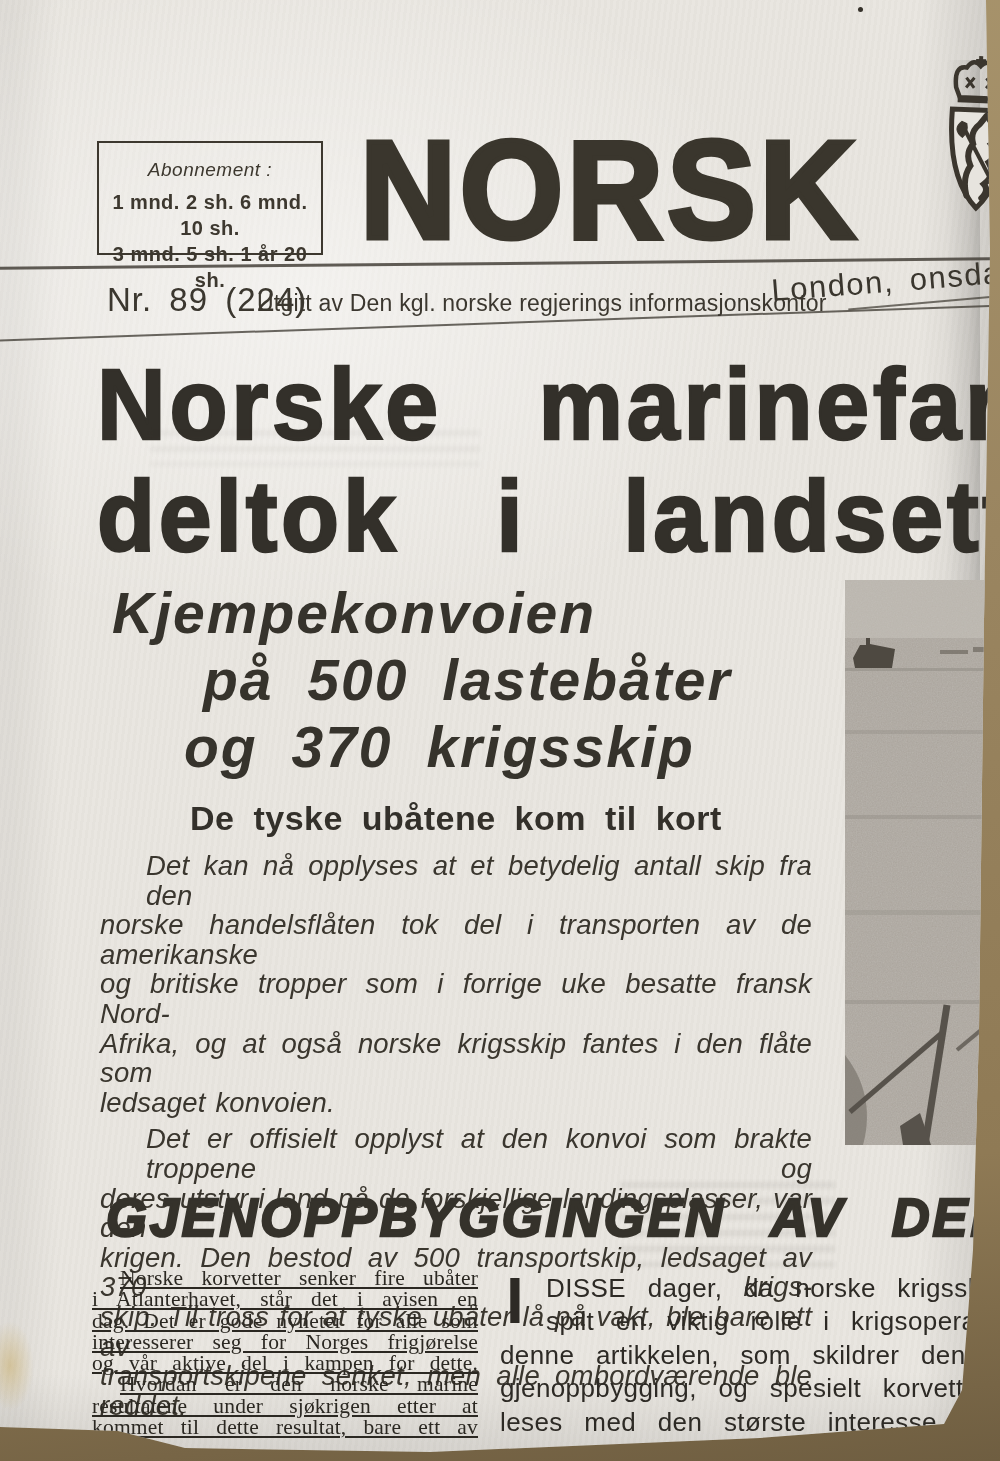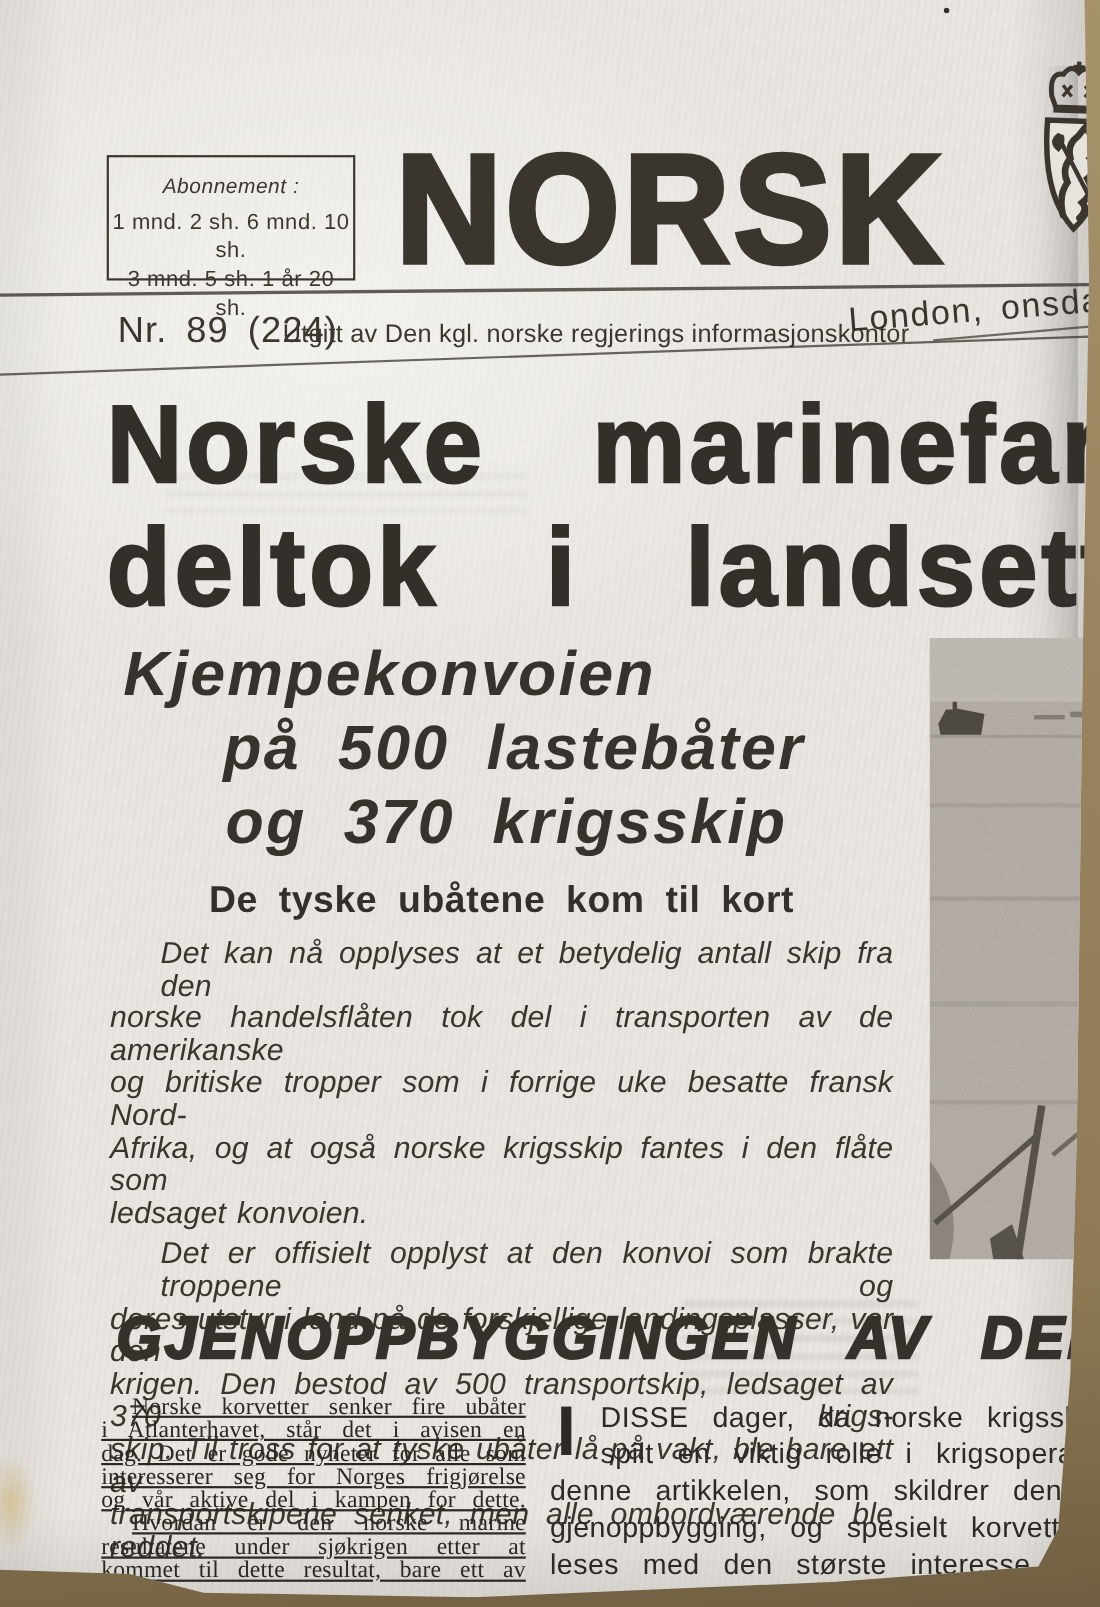--- a/index.html
+++ b/index.html
@@ -21,42 +21,42 @@
       #e9e6e0;
     clip-path:polygon(0px 0px,986px 0px,990px 250px,984px 620px,979px 1030px,973px 1250px,962px 1390px,944px 1424px,760px 1438px,430px 1452px,185px 1448px,118px 1431px,0px 1427px);
   }
   .fold-shade{position:absolute;left:946px;top:60px;width:34px;height:700px;
     background:linear-gradient(90deg,rgba(0,0,0,0),rgba(0,0,0,.07) 70%,rgba(0,0,0,.14));}
   .speck{position:absolute;width:5px;height:5px;border-radius:50%;background:#35312a;}
   
   .subbox{position:absolute;left:97px;top:141px;width:226px;height:114px;
     border:2.5px solid #3d382f;color:#3d382f;text-align:center;padding-top:16px;box-sizing:border-box;}
   .subbox .t{font-style:italic;font-size:19px;letter-spacing:.5px;margin-bottom:8px;}
-  .subbox .l{font-size:20px;letter-spacing:.5px;line-height:26px;font-weight:400;}
+  .subbox .l{font-size:20px;letter-spacing:.5px;line-height:26px;font-weight:700;}
   
   .masthead{position:absolute;left:360px;top:120px;font-size:140px;line-height:140px;font-weight:700;
     color:#3a362d;-webkit-text-stroke:5px #3a362d;letter-spacing:4px;transform:scaleX(.95);transform-origin:left top;white-space:nowrap;}
   
   .rule1{position:absolute;left:-6px;top:262px;width:1012px;height:2.5px;background:#45413a;transform:rotate(-.55deg);opacity:.85;}
   .rule2{position:absolute;left:-6px;top:322px;width:1016px;height:2px;background:#45413a;transform:rotate(-2deg);opacity:.8;}
   .rule2b{position:absolute;left:848px;top:301px;width:170px;height:2px;background:#45413a;transform:rotate(-5deg);opacity:.75;}
   
   .issue{position:absolute;left:107px;top:281px;font-size:33px;color:#3b372f;letter-spacing:1px;word-spacing:7px;}
   .publisher{position:absolute;left:257px;top:290px;font-size:23px;font-weight:400;color:#3b372f;letter-spacing:.2px;}
   .placedate{position:absolute;left:773px;top:273px;font-size:31px;color:#3a362e;letter-spacing:1.5px;word-spacing:6px;
     white-space:nowrap;transform:rotate(-4.5deg);transform-origin:left bottom;}
   
   .headline{position:absolute;left:97px;top:348px;width:920px;color:#33302a;}
   .headline .hl{font-size:100px;line-height:112px;font-weight:700;-webkit-text-stroke:2.5px #33302a;
     letter-spacing:4px;word-spacing:70px;white-space:nowrap;transform:scaleX(.95);transform-origin:left top;}
   
   .subhead{position:absolute;left:112px;top:580px;color:#36332c;}
   .subhead .sh{font-style:italic;font-weight:700;font-size:57px;line-height:67px;letter-spacing:2px;word-spacing:16px;white-space:nowrap;}
   .subhead .sh1{margin-left:91px;}
-  .subhead .sh2{margin-left:93px;}
+  .subhead .sh2{margin-left:72px;}
   
   .kicker{position:absolute;left:190px;top:799px;font-weight:700;font-size:34px;color:#33302a;word-spacing:9px;letter-spacing:.5px;white-space:nowrap;}
   
   .lead{position:absolute;left:100px;top:851px;width:712px;color:#3a362e;}
   .jline{font-style:italic;font-size:27.5px;line-height:29.6px;letter-spacing:.2px;word-spacing:2px;
     text-align:justify;text-align-last:justify;}
   .jline.lastline{text-align-last:left;}
   .jline.ind{padding-left:46px;box-sizing:border-box;}
   .para2{margin-top:7px;}
   

